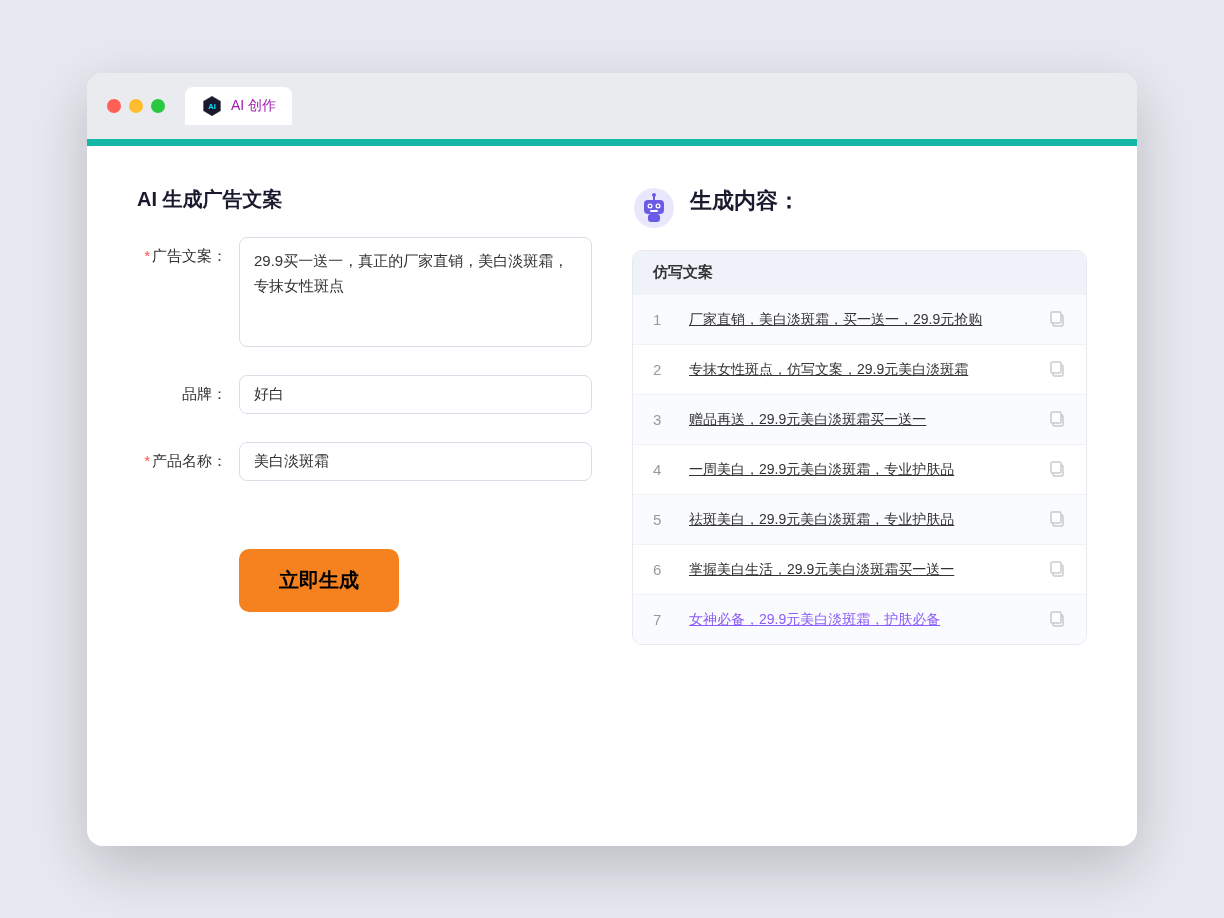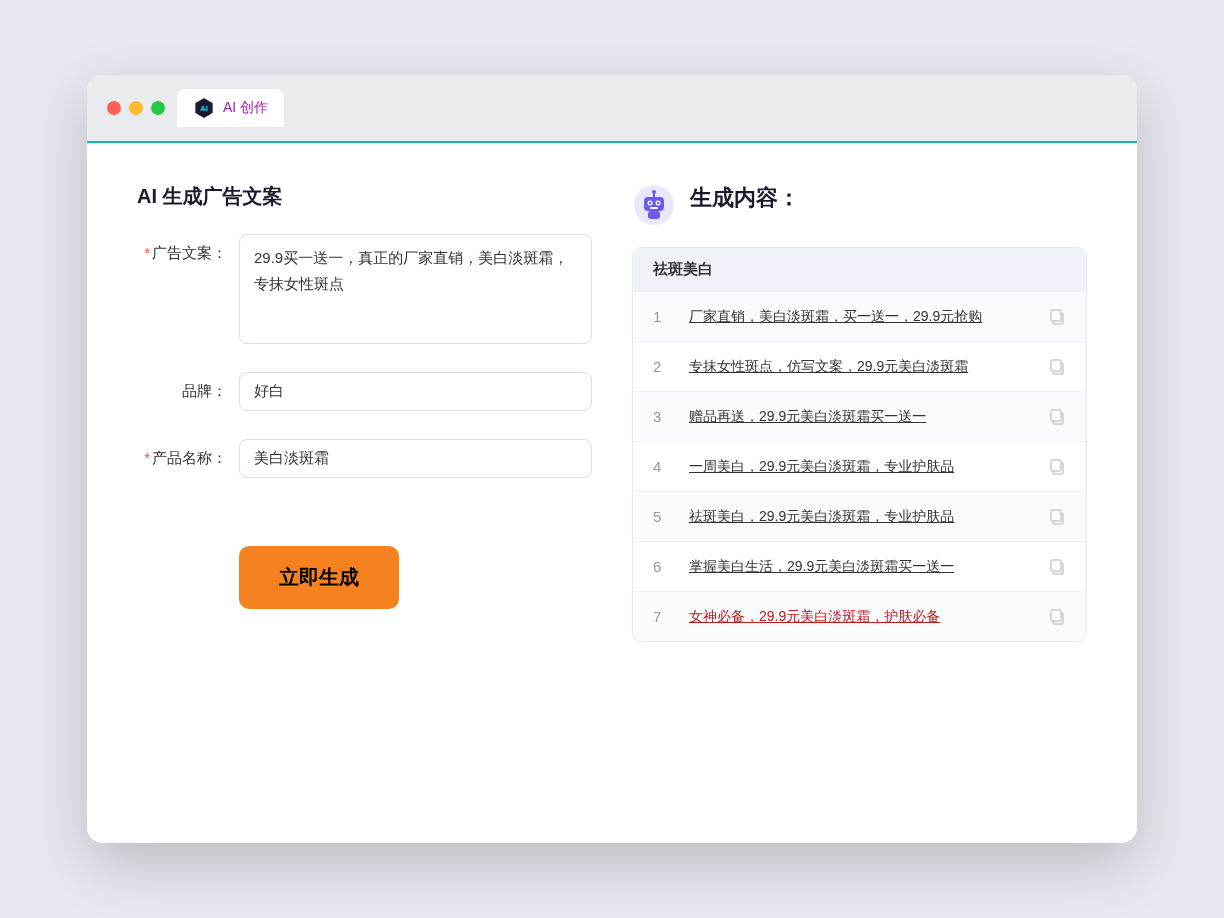--- a/index.html
+++ b/index.html
@@ -21,22 +21,22 @@
       border-radius: 16px;
       box-shadow: 0 20px 60px rgba(0,0,0,0.2);
       overflow: hidden;
     }
 
     .browser-titlebar {
       background: #eaebef;
       padding: 14px 20px;
       display: flex;
       align-items: center;
-      gap: 12px;
-      border-bottom: 2px solid #14b8a6;
+      gap: 20px;
+      border-bottom: 7px solid #14b8a6;
     }
 
     .traffic-lights {
       display: flex;
       gap: 8px;
       align-items: center;
     }
 
     .traffic-light {
       width: 14px;
@@ -201,21 +201,21 @@
 
     .row-text {
       font-size: 14px;
       color: #333;
       flex: 1;
       line-height: 1.5;
       text-decoration: underline;
     }
 
     .row-text.muted {
-      color: #b91c1c;
+      color: #8b5cf6;
     }
 
     .copy-icon {
       width: 18px;
       height: 18px;
       flex-shrink: 0;
       opacity: 0.5;
       cursor: pointer;
     }
   </style>
@@ -288,21 +288,21 @@
 
           <line x1="22" y1="14" x2="22" y2="10" stroke="#6b5ce7" stroke-width="2"></line>
           <circle cx="22" cy="9" r="2" fill="#6b5ce7"></circle>
 
           <rect x="16" y="28" width="12" height="8" rx="3" fill="#6b5ce7"></rect>
         </svg>
         <h2 class="result-title">生成内容：</h2>
       </div>
 
       <div class="result-table">
-        <div class="table-header">祛斑美白</div>
+        <div class="table-header">仿写文案</div>
 
       <div class="table-row">
       <span class="row-num">1</span>
       <span class="row-text">厂家直销，美白淡斑霜，买一送一，29.9元抢购</span>
       <svg class="copy-icon" viewBox="0 0 18 18" xmlns="http://www.w3.org/2000/svg">
         <rect x="5" y="5" width="10" height="11" rx="1.5" stroke="#999" stroke-width="1.5" fill="none"></rect>
         <rect x="3" y="2" width="10" height="11" rx="1.5" stroke="#999" stroke-width="1.5" fill="white"></rect>
       </svg>
     </div>
           <div class="table-row">

